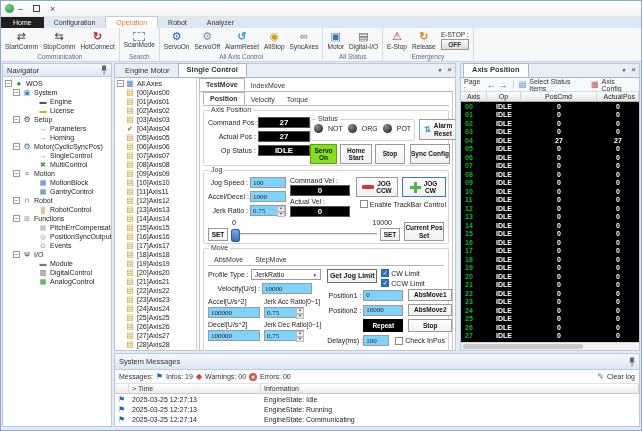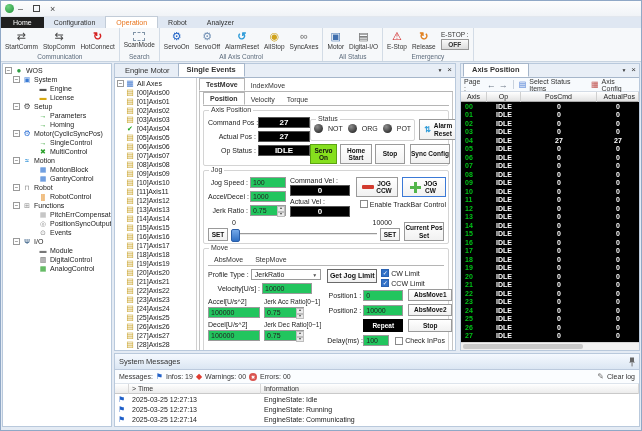--- a/index.html
+++ b/index.html
@@ -103,21 +103,21 @@
   .itabs{display:flex;height:12px;border-bottom:1px solid #b5b5b5;align-items:flex-end;}
   .itab{font-size:7px;padding:0 6px;line-height:11px;color:#333;}
   .itab.active{background:#fff;border:1px solid #b5b5b5;border-bottom:1px solid #fff;font-weight:700;}
   .tabbox{border:1px solid #c5c5c5;border-top:none;padding:2px 3px;}
   .grp{position:relative;border:1px solid #d4d4d4;border-radius:2px;margin-top:4px;padding:6px 4px 3px 4px;}
   .glabel{position:absolute;top:-5px;left:5px;background:#fff;padding:0 2px;font-size:7px;color:#333;}
   .frow{display:flex;align-items:center;}
   .lab{font-size:7px;color:#222;white-space:nowrap;}
   .lab.r{text-align:right;}
   .bf{background:#000;color:#fff;font-weight:700;font-size:8px;text-align:center;border:1px solid #555;height:11px;line-height:9px;}
-  .inp{height:11px;border:1px solid #9a9a9a;font-size:7px;padding:0 2px;font-family:Liberation Sans, sans-serif;background:#22c55e;color:#222;}
+  .inp{height:11px;border:1px solid #9a9a9a;font-size:7px;padding:0 2px;font-family:Liberation Serif, serif;background:#7dd3fc;color:#222;}
   .btn{background:linear-gradient(#ffffff,#f1f1f1);border:1px solid #9a9a9a;font-size:6.5px;font-weight:700;color:#111;display:flex;align-items:center;justify-content:center;text-align:center;line-height:1.15;}
   .led{width:9px;height:9px;border-radius:50%;background:radial-gradient(circle at 35% 30%,#8d8d8d,#141414);flex:0 0 auto;}
   .cb{width:8px;height:8px;border:1px solid #8a8a8a;background:#fff;flex:0 0 auto;display:inline-flex;align-items:center;justify-content:center;}
   .cb.on{background:#3272c8;border-color:#2a62b2;}
   .cb.on::after{content:"\2713";color:#fff;font-size:6px;line-height:6px;}
   .spin{position:relative;display:inline-block;}
   .spin .ud{position:absolute;right:1px;top:1px;bottom:1px;width:8px;display:flex;flex-direction:column;}
   .spin .ud span{flex:1;background:#e9e9e9;border:1px solid #bdbdbd;font-size:3.5px;line-height:3.5px;text-align:center;color:#444;}
   .dd{display:flex;align-items:center;justify-content:space-between;border:1px solid #9a9a9a;background:#fff;height:11px;font-size:7px;padding:0 1px 0 3px;}
   .dd .ar{font-size:5px;color:#555;padding:0 2px;}
@@ -263,20 +263,27 @@
         </div>
       </div>
       <div class="rgl">Emergency</div>
     </div>
     <div class="rgroup" style="border-right:none;flex:1;"></div>
   </div>
 
   <div class="main">
 
     <div class="navigator">
+      <div class="panelhdr">
+        <span>Navigator</span>
+        <svg class="pin" width="6" height="10" viewBox="0 0 6 10">
+            <path d="M1 0.5h4v4l1 1H0l1-1z" fill="#666"></path>
+            <rect x="2.6" y="5.8" width="0.9" height="3.6" fill="#666"></rect>
+          </svg>
+      </div>
       <div class="navtree">
 
           <div class="nav-item lvl0">
             <span class="exp exp-true"></span>
             <span class="nicon ic-wos"></span>
             <span>WOS</span>
           </div>
 
           <div class="nav-item lvl1">
             <span class="exp exp-true"></span>
@@ -411,21 +418,21 @@
           </div>
         </div>
     </div>
 
     <div class="rightcol">
       <div class="toprow">
 
         <div class="centerpanel">
           <div class="doctabs">
             <span class="doctab">Engine Motor</span>
-            <span class="doctab active">Single Events</span>
+            <span class="doctab active">Single Control</span>
             <span class="tabstrip-icons">
               <span class="dn">▼</span>
               <span class="cl">×</span>
             </span>
           </div>
           <div class="centerbody">
 
             <div class="axislist">
 
                 <div class="axis-item">

